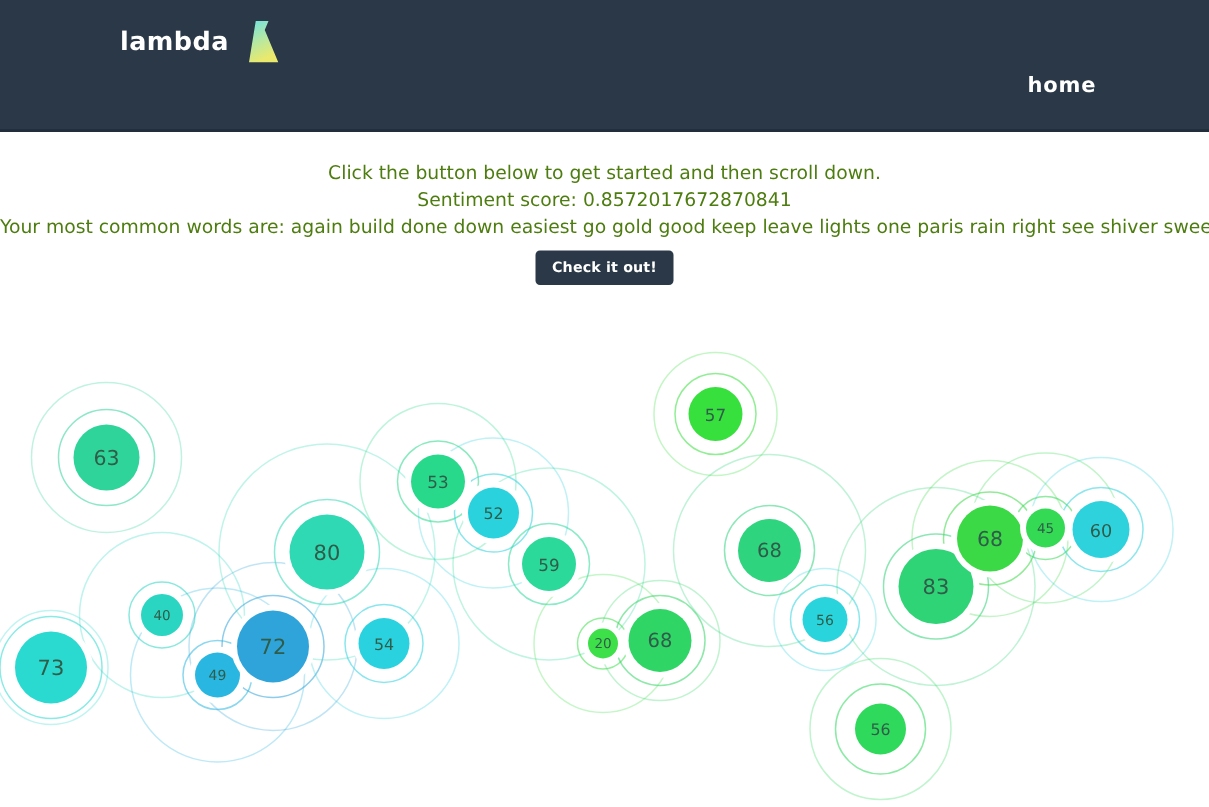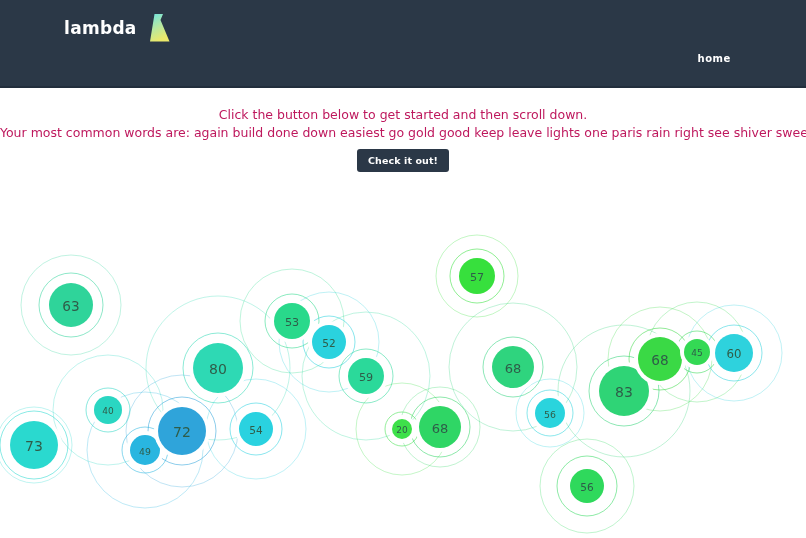--- a/index.html
+++ b/index.html
@@ -21,21 +21,21 @@
   #navbar {
     position: absolute;
     left: 0; top: 0;
     width: 806px;
     height: 88px;
     background: #2b3847;
     border-bottom: 2px solid #222e3c;
   }
   #brand {
     position: absolute;
-    left: 64px;
+    left: 80px;
     top: 13px;
     display: flex;
     align-items: center;
     gap: 10px;
   }
   #brand-text {
     color: #ffffff;
     font-size: 17px;
     font-weight: bold;
     letter-spacing: 0.3px;
@@ -50,38 +50,38 @@
   #nav-links {
     position: absolute;
     right: 0;
     top: 48px;
     width: 806px;
     text-align: right;
     padding-right: 75px;
   }
   .nav-link {
     color: #ffffff;
-    font-size: 10px;
+    font-size: 14px;
     font-weight: bold;
     letter-spacing: 0.6px;
     text-decoration: none;
     font-family: "DejaVu Sans", sans-serif;
     display: inline-block;
   }
 
   
   #intro {
     position: absolute;
     left: 0;
     top: 106px;
     width: 806px;
     text-align: center;
   }
   .intro-line {
-    color: #be185d;
+    color: #4d7c0f;
     font-size: 12.5px;
     line-height: 18px;
     font-family: "DejaVu Sans", sans-serif;
     white-space: nowrap;
   }
   #cta-wrap {
     margin-top: 7px;
   }
   #cta-button {
     display: inline-block;
@@ -138,20 +138,21 @@
     </svg>
   </div>
 
   <div id="nav-links">
     <a class="nav-link" href="#">home</a>
   </div>
 </div>
 
 <div id="intro">
   <div class="intro-line">Click the button below to get started and then scroll down.</div>
+  <div class="intro-line">Sentiment score: 0.8572017672870841</div>
   <div class="intro-line">Your most common words are: again build done down easiest go gold good keep leave lights one paris rain right see shiver sweet time you</div>
   <div id="cta-wrap">
     <button id="cta-button">Check it out!</button>
   </div>
 </div>
 
 <div id="bubble-chart">
   <svg id="bubble-svg" viewBox="0 0 806 338">
       <circle cx="71" cy="105" r="50" fill="none" stroke="#2fd49a" stroke-width="1" opacity="0.30"></circle>
       <circle cx="71" cy="105" r="32" fill="none" stroke="#2fd49a" stroke-width="1" opacity="0.55"></circle>

